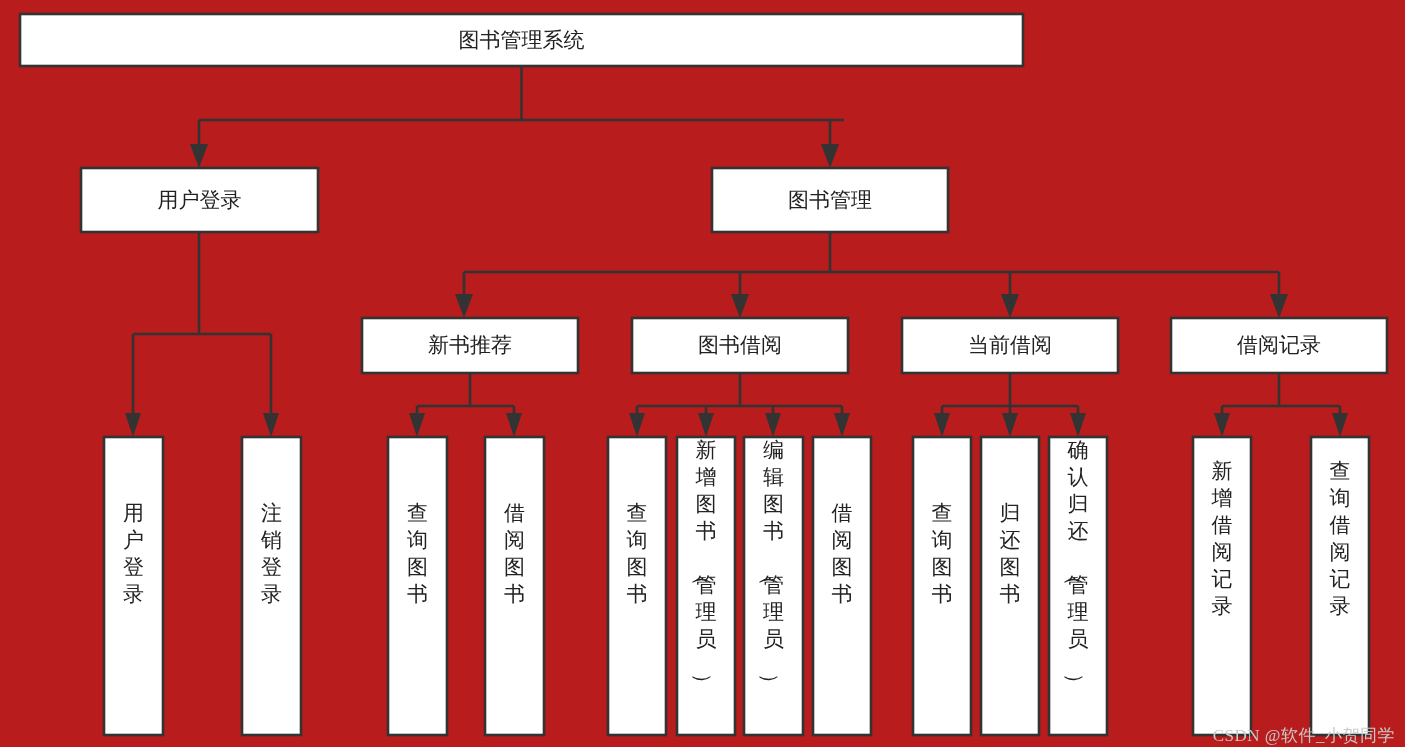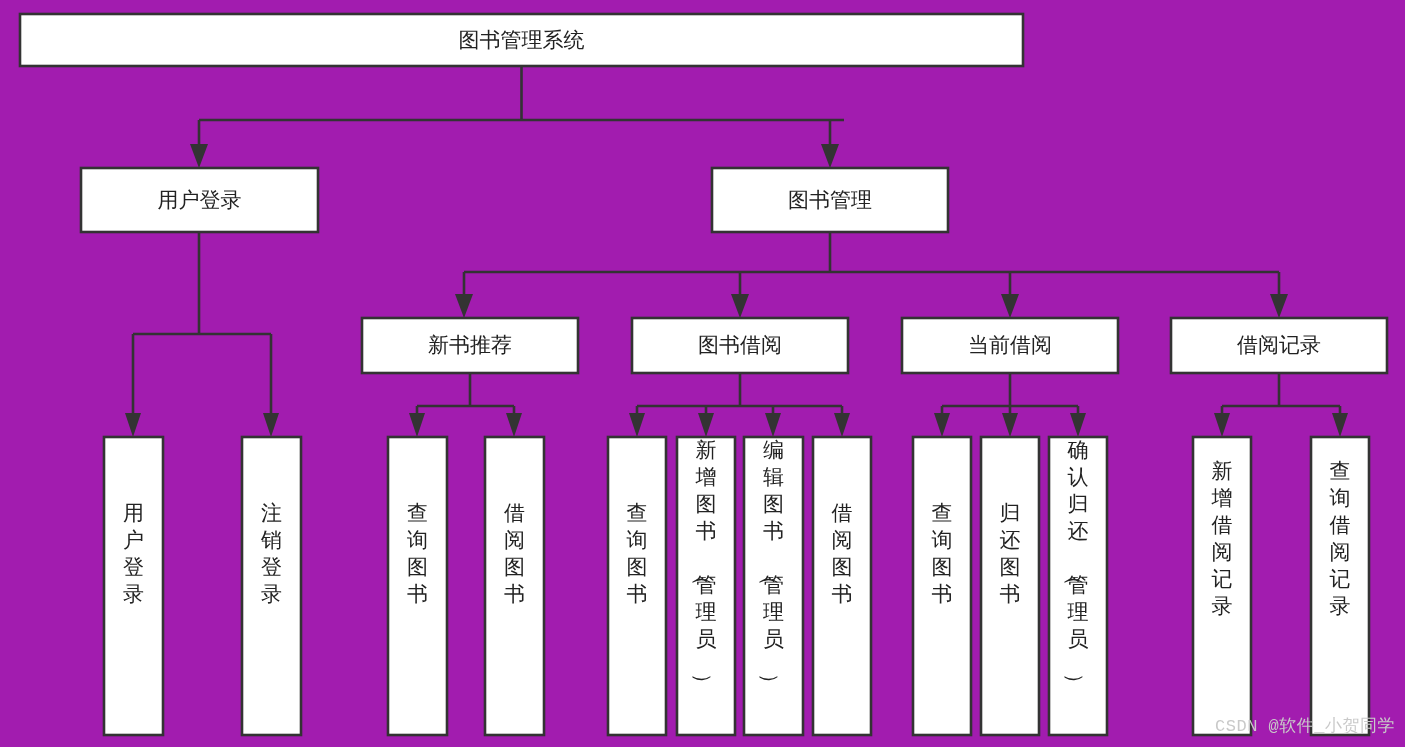--- a/index.html
+++ b/index.html
@@ -8,21 +8,21 @@
     padding: 0;
     background: #ffffff;
   }
   body {
     font-family: "Liberation Sans", "DejaVu Sans", sans-serif;
   }
   #stage {
     position: relative;
     width: 1405px;
     height: 747px;
-    background: #a21caf;
+    background: #b91c1c;
     overflow: hidden;
   }
   svg.diagram {
     position: absolute;
     left: 0;
     top: 0;
     width: 1405px;
     height: 747px;
   }
   .node-rect {
@@ -48,24 +48,24 @@
   }
   .node-label-v {
     fill: #222222;
     font-family: "Liberation Sans", "DejaVu Sans", sans-serif;
     font-size: 21px;
     text-anchor: middle;
   }
   .watermark {
     position: absolute;
     right: 10px;
-    bottom: 10px;
+    bottom: 0;
     color: #c9c9c9;
     font-size: 17px;
-    font-family: Liberation Mono, monospace;
+    font-family: Liberation Serif, serif;
     letter-spacing: 0.5px;
     white-space: nowrap;
     user-select: none;
   }
 </style>
 </head>
 <body>
 
 <div id="stage">
 

